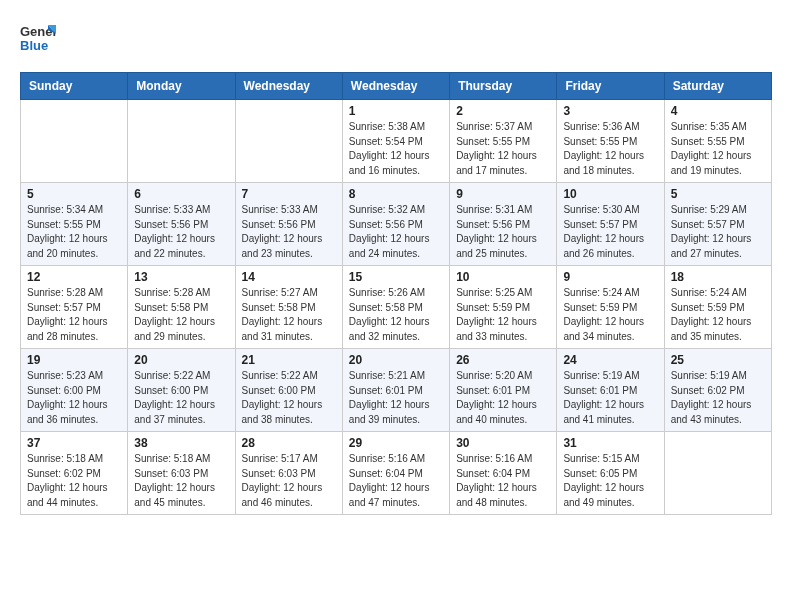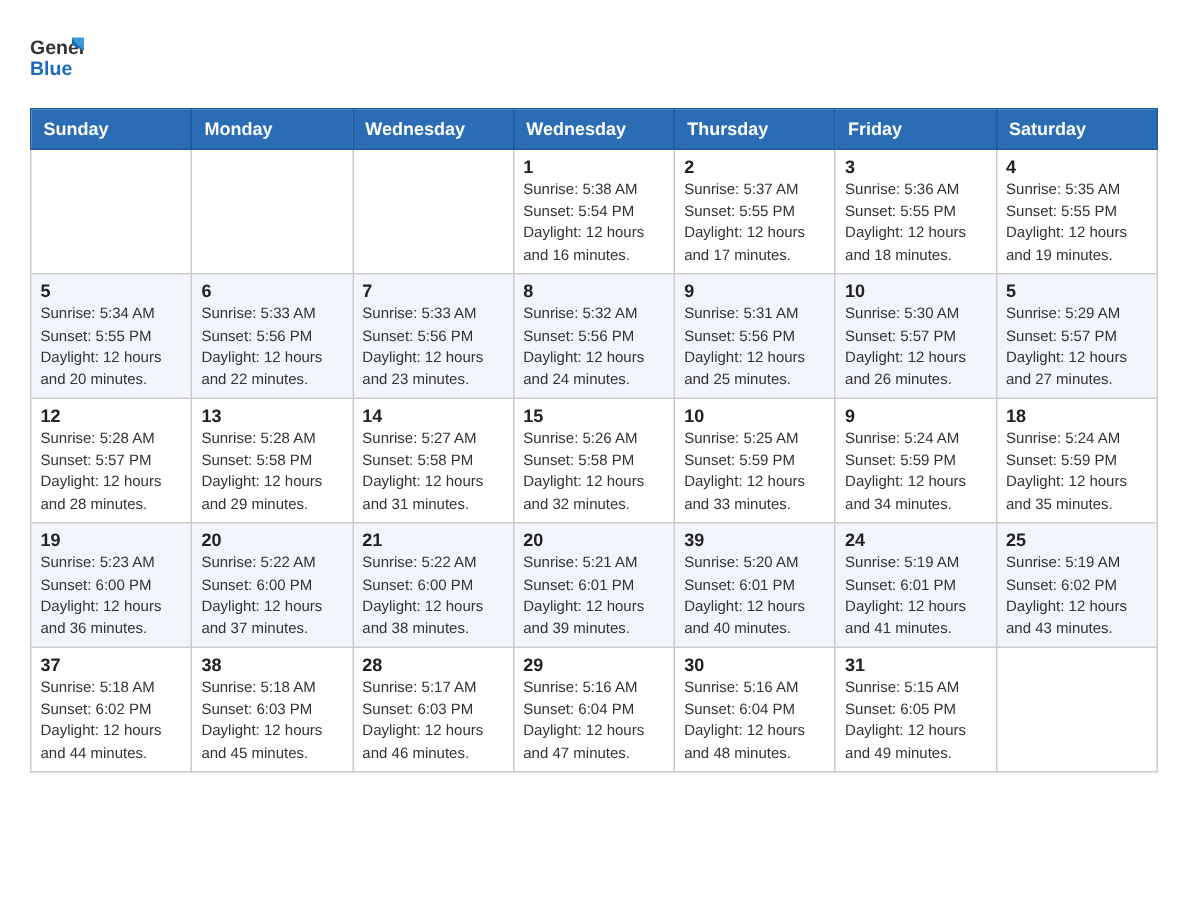--- a/index.html
+++ b/index.html
@@ -205,21 +205,21 @@
         </td>
         <td>
           <div class="day-number">21</div>
           <div class="day-info">Sunrise: 5:22 AM<br>Sunset: 6:00 PM<br>Daylight: 12 hours and 38 minutes.</div>
         </td>
         <td>
           <div class="day-number">20</div>
           <div class="day-info">Sunrise: 5:21 AM<br>Sunset: 6:01 PM<br>Daylight: 12 hours and 39 minutes.</div>
         </td>
         <td>
-          <div class="day-number">39</div>
+          <div class="day-number">26</div>
           <div class="day-info">Sunrise: 5:20 AM<br>Sunset: 6:01 PM<br>Daylight: 12 hours and 40 minutes.</div>
         </td>
         <td>
           <div class="day-number">24</div>
           <div class="day-info">Sunrise: 5:19 AM<br>Sunset: 6:01 PM<br>Daylight: 12 hours and 41 minutes.</div>
         </td>
         <td>
           <div class="day-number">25</div>
           <div class="day-info">Sunrise: 5:19 AM<br>Sunset: 6:02 PM<br>Daylight: 12 hours and 43 minutes.</div>
         </td>

